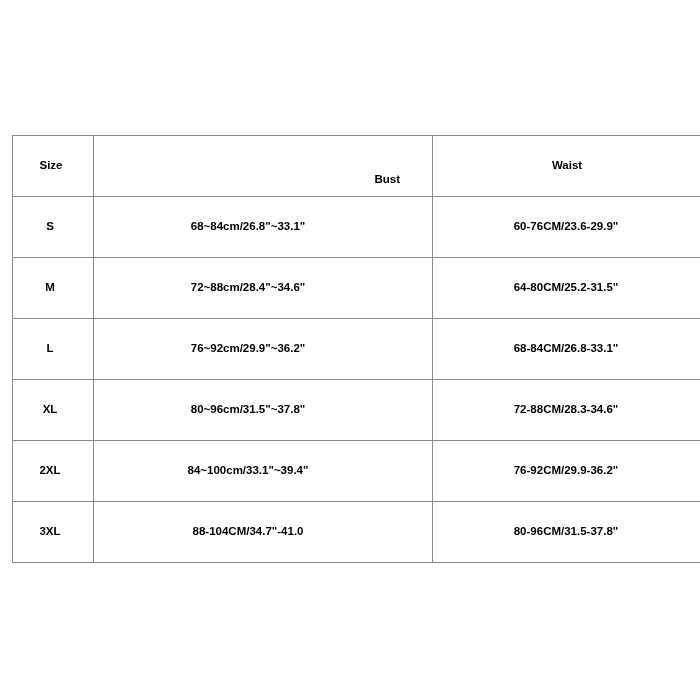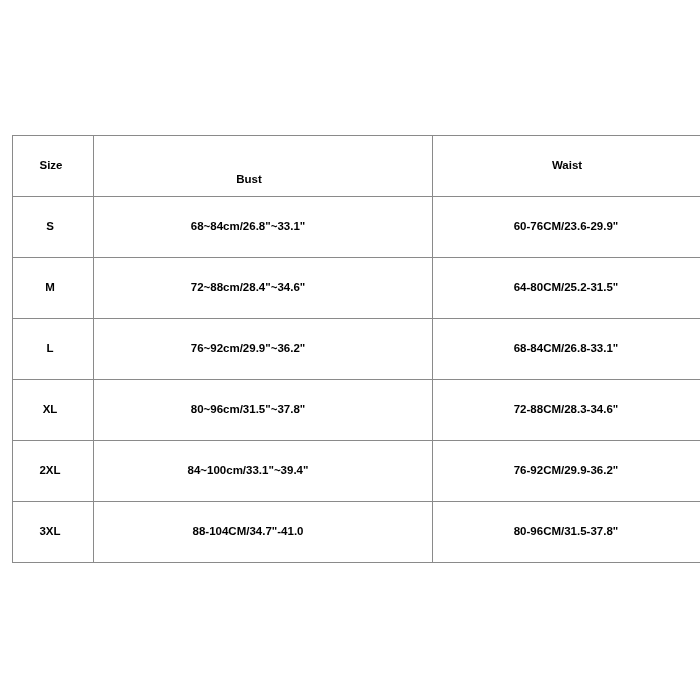--- a/index.html
+++ b/index.html
@@ -71,21 +71,21 @@
     text-align: center;
     padding-right: 14px;
   }
   .size-val {
     display: block;
     text-align: center;
     padding-right: 6px;
   }
   .head-bust {
     display: block;
-    text-align: center;
+    text-align: right;
     padding-right: 28px;
     margin-top: 28px;
   }
   .head-waist {
     display: block;
     text-align: center;
     padding-right: 12px;
   }
   .head-size {
     display: block;

